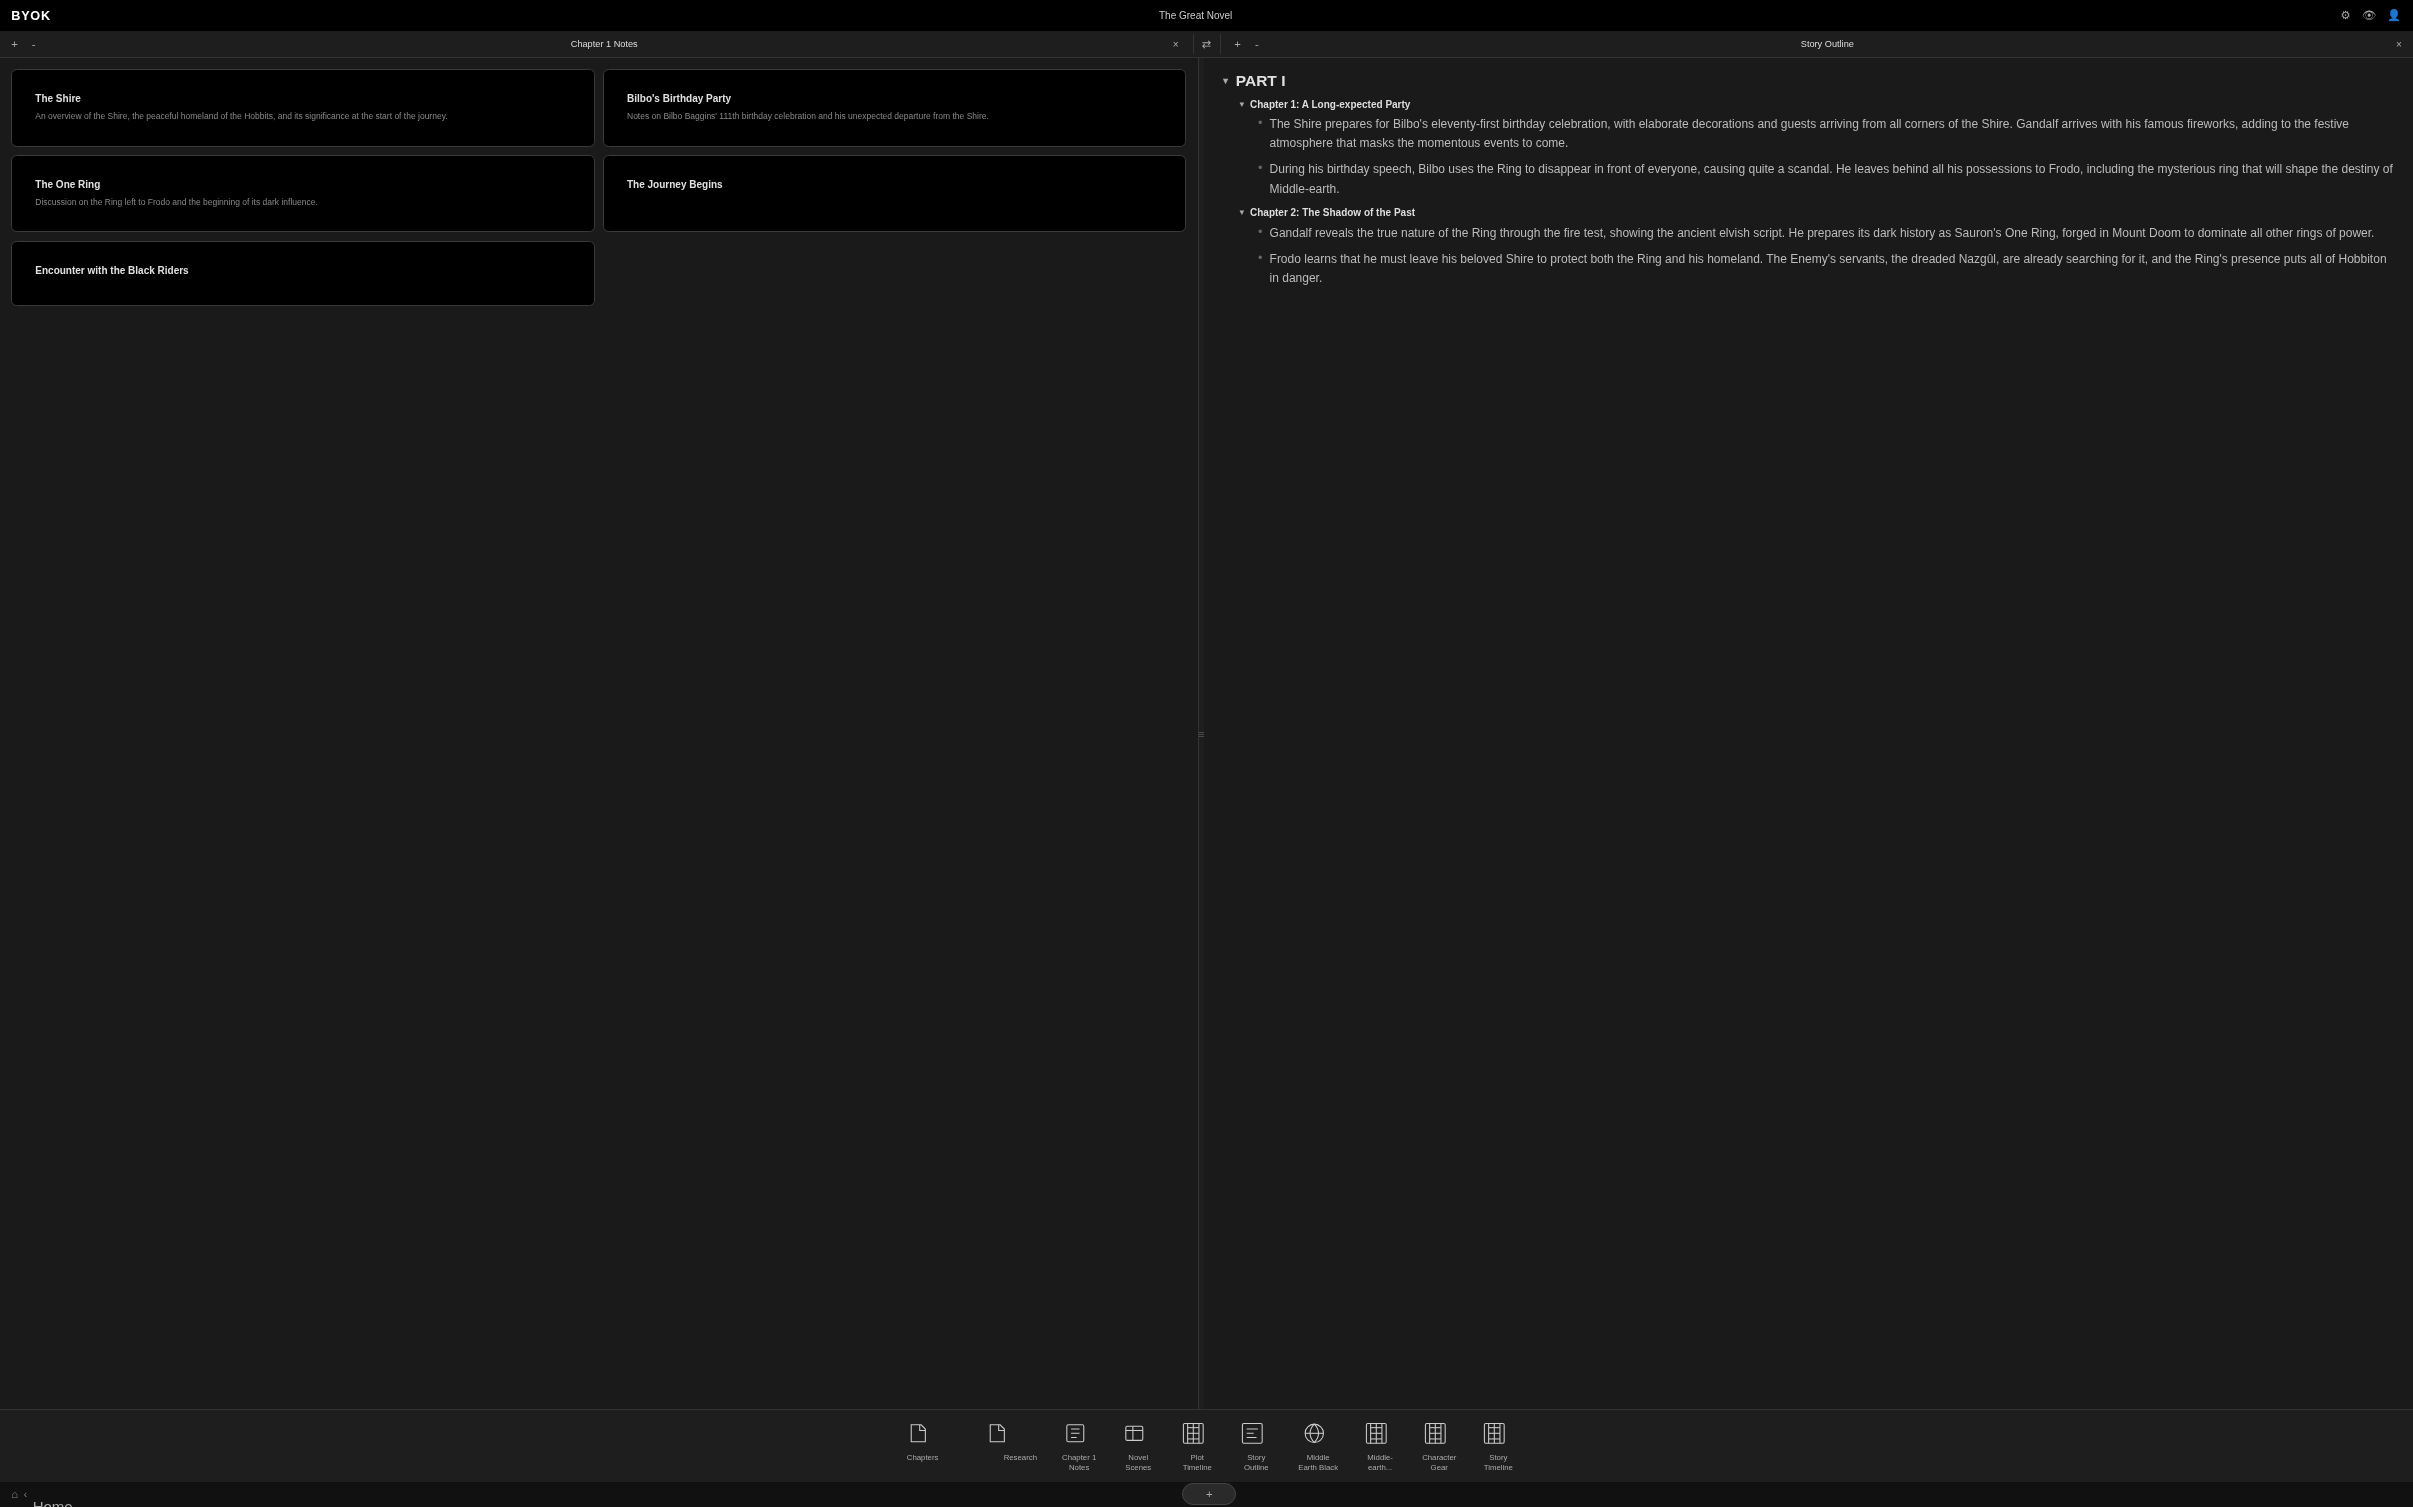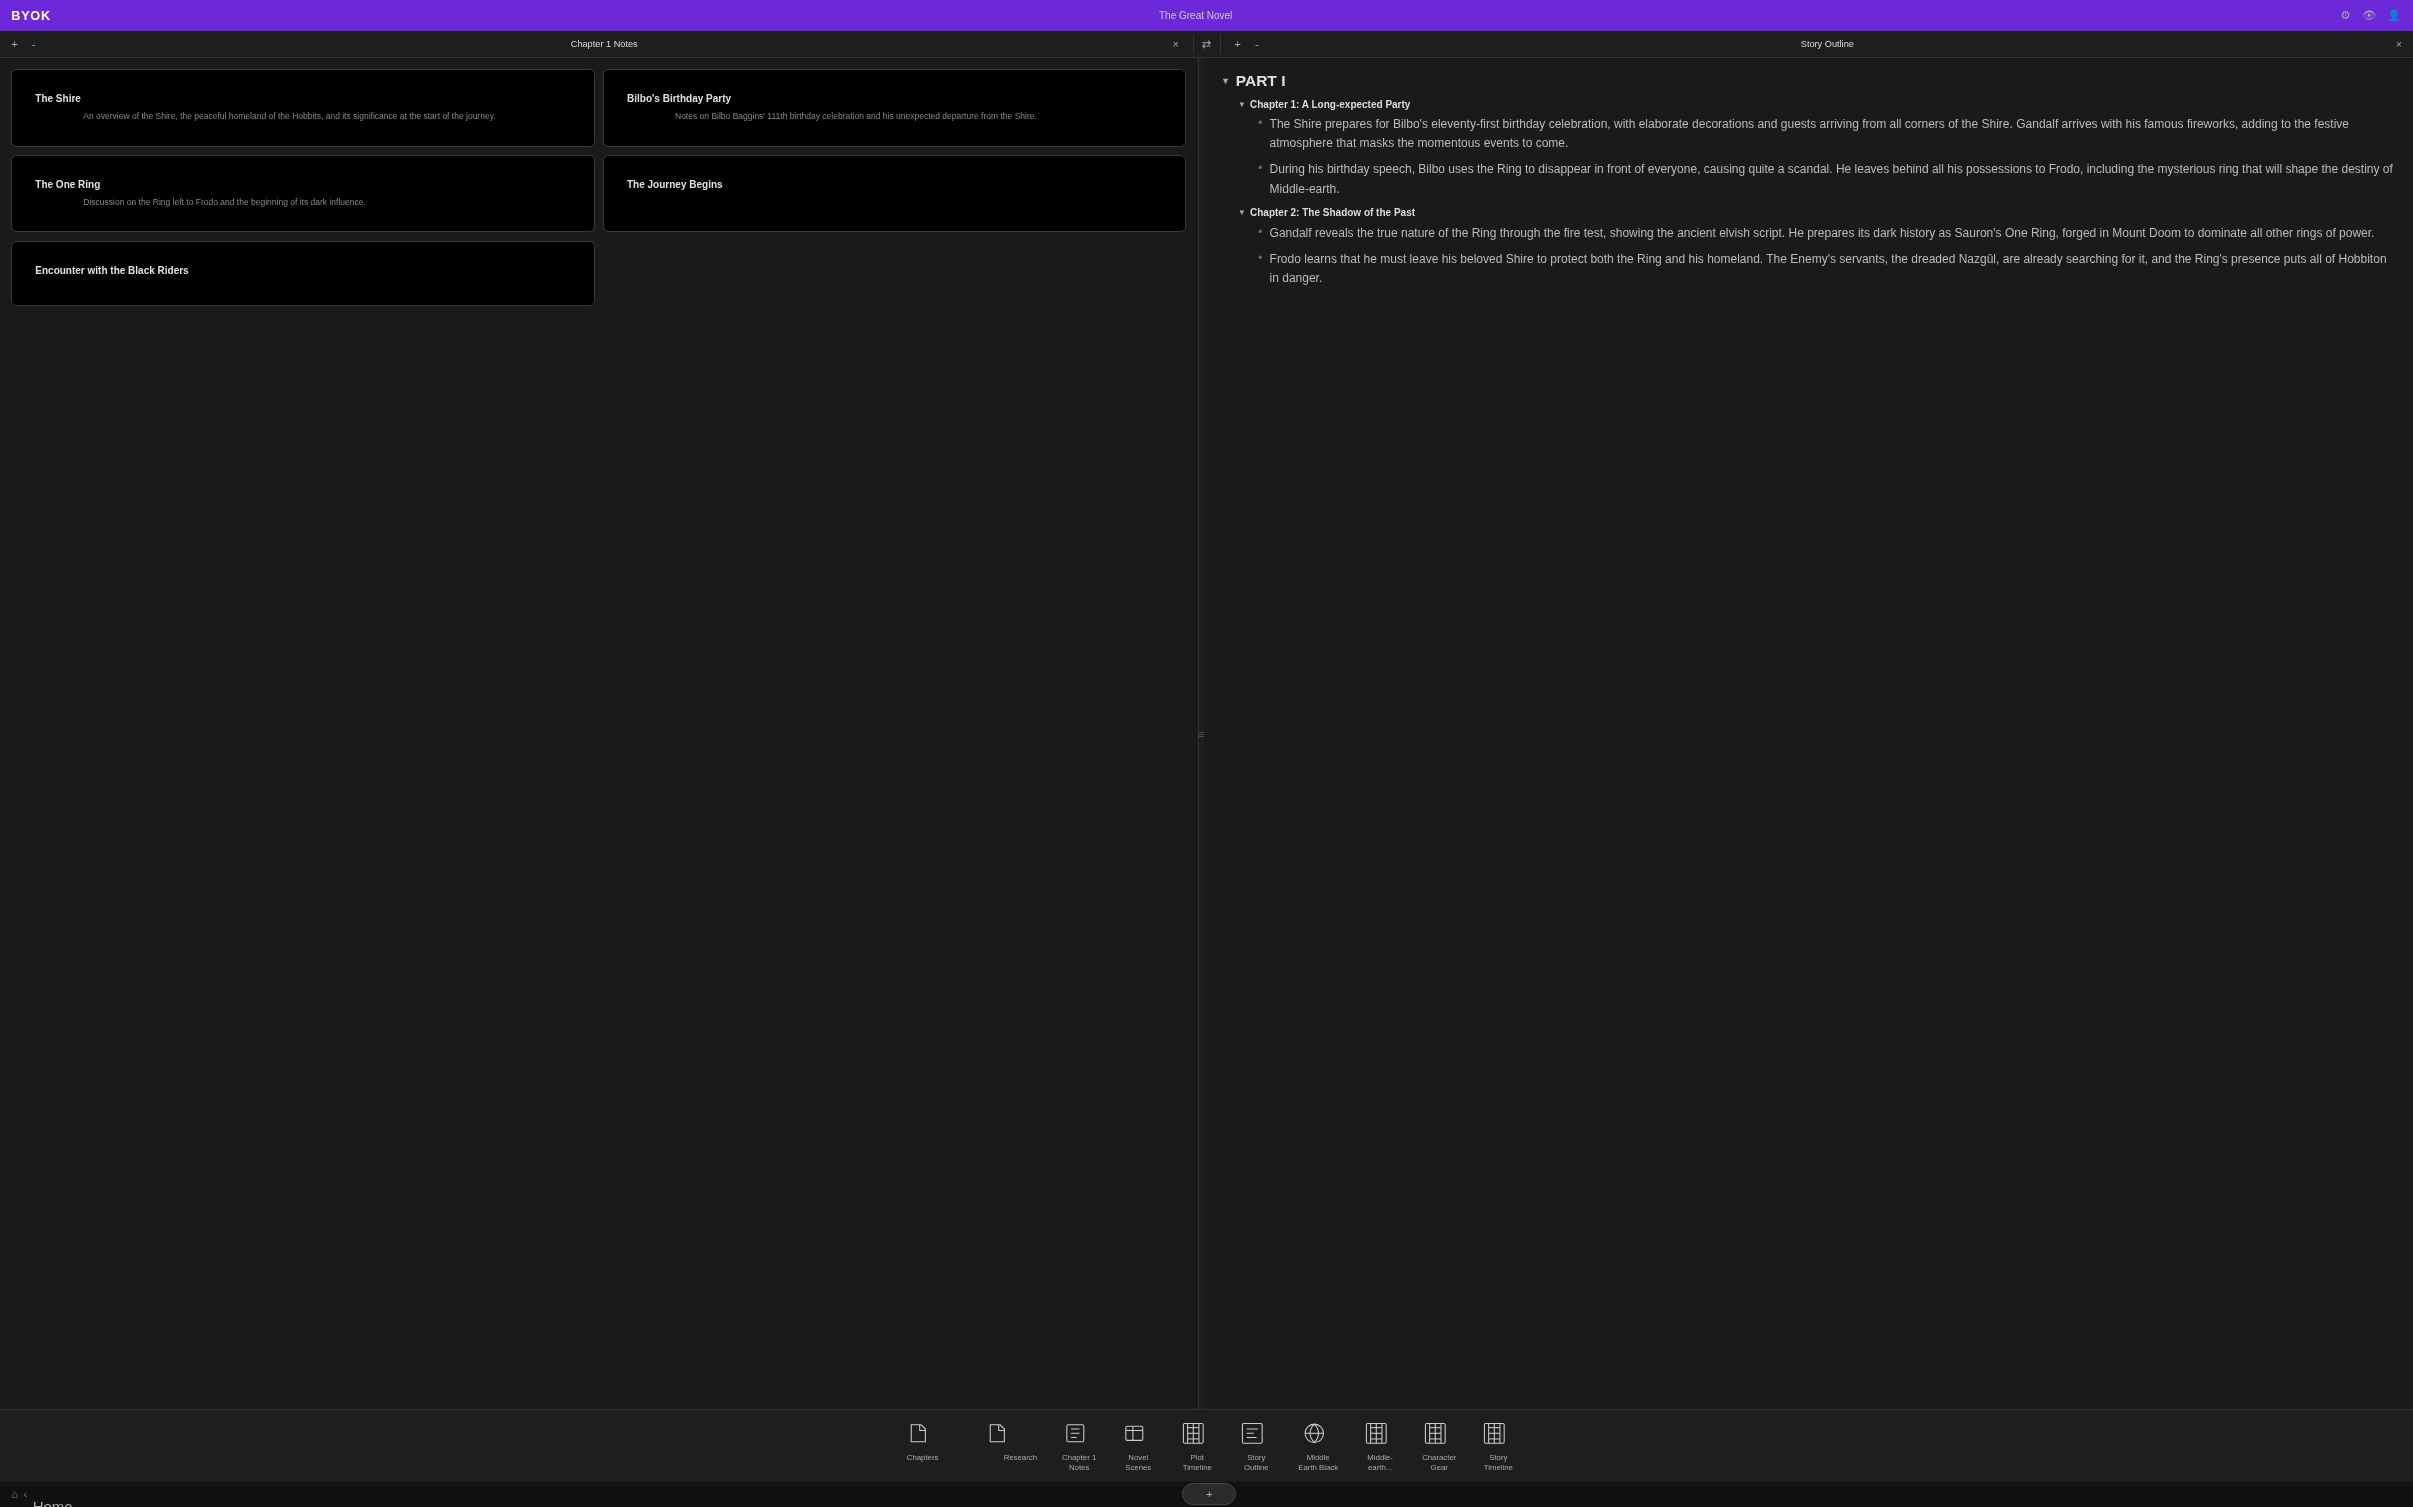--- a/index.html
+++ b/index.html
@@ -12,21 +12,21 @@
       display: flex;
       flex-direction: column;
       overflow: hidden;
     }
 
     
     .topbar {
       display: flex;
       align-items: center;
       justify-content: space-between;
-      background: #6d28d9;
+      background: #000000;
       padding: 0 11.3px;
       height: 31px;
       flex-shrink: 0;
     }
     .topbar-logo {
       font-weight: 800;
       font-size: 12.7px;
       color: #fff;
       letter-spacing: 0.7px;
     }
@@ -133,21 +133,20 @@
     .note-card h3 {
       font-size: 10px;
       font-weight: 600;
       color: #e0e0e0;
       margin-bottom: 5.6px;
     }
     .note-card p {
       font-size: 8.5px;
       color: #888;
       line-height: 1.5;
-      margin-left: 48px;
     }
 
     
     .center-resize {
       width: 5.6px;
       background: #1e1e1e;
       cursor: col-resize;
       display: flex;
       align-items: center;
       justify-content: center;

